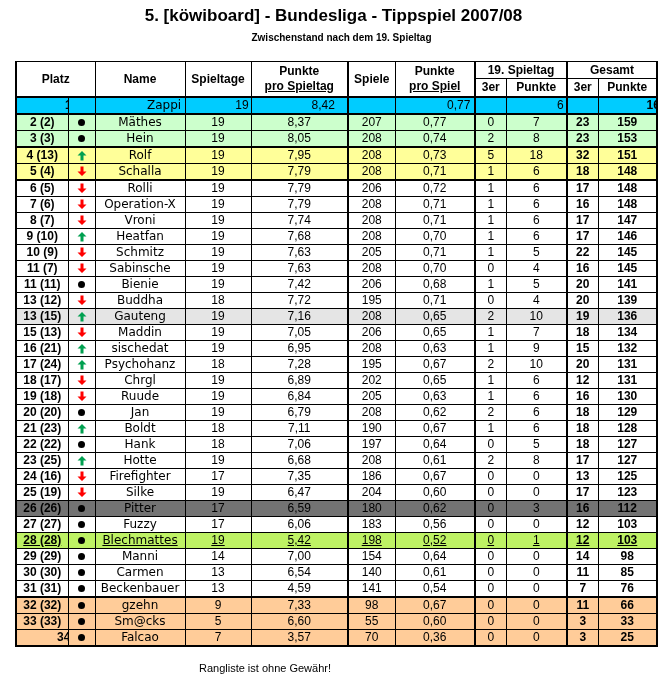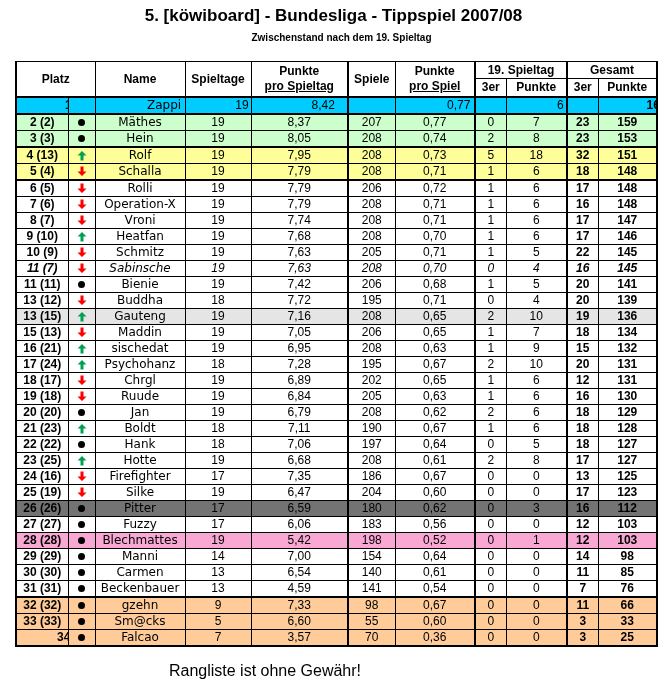--- a/index.html
+++ b/index.html
@@ -21,21 +21,21 @@
   td.platz { font-weight: bold; text-align: left; padding-left: 5px; }
   td.name { text-align: left; padding-left: 3px; font-family: "DejaVu Sans", sans-serif; font-size: 11px; }
   td.bold { font-weight: bold; }
   td.trend { font-size: 11px; }
   .thick-l { border-left: 2px solid #000 !important; }
   .thick-r { border-right: 2px solid #000 !important; }
   tr.group-sep td { border-top: 2px solid #000 !important; }
   tr.first td { border-top: 2px solid #000 !important; padding-left: 48px; }
   .bullet { display: inline-block; width: 7px; height: 7px; border-radius: 50%; background: #000; vertical-align: middle; }
   .arrow { display: inline-block; vertical-align: middle; }
-  .footer { position: absolute; left: 0; width: 530px; top: 662px; text-align: center; font-size: 16px; }
+  .footer { position: absolute; left: 0; width: 530px; top: 662px; text-align: center; font-size: 11px; }
 </style>
 </head>
 <body>
 
 <div class="title">5. [köwiboard] - Bundesliga - Tippspiel 2007/08</div>
 <div class="subtitle">Zwischenstand nach dem 19. Spieltag</div>
 
 <table class="standings">
   <colgroup>
     <col style="width:52px">
@@ -222,21 +222,21 @@
     <td>19</td>
     <td>7,63</td>
     <td class="thick-l">205</td>
     <td>0,71</td>
     <td class="thick-l">1</td>
     <td>5</td>
     <td class="thick-l bold">22</td>
     <td class="thick-r bold">145</td>
   </tr>
 
-  <tr style="background: rgb(255, 255, 255); font-style: italic;">
+  <tr style="background: rgb(255, 255, 255);">
     <td class="platz thick-l">11 (7)</td>
     <td class="trend"><span class="trend-slot"><svg width="10" height="11" viewBox="0 0 10 11" class="arrow">
               <path d="M3.5 0.5 L6.5 0.5 L6.5 5.5 L9.5 5.5 L5 10 L0.5 5.5 L3.5 5.5 Z" fill="#ff0000"></path>
             </svg></span></td>
     <td class="name">Sabinsche</td>
     <td>19</td>
     <td>7,63</td>
     <td class="thick-l">208</td>
     <td>0,70</td>
     <td class="thick-l">0</td>
@@ -484,21 +484,21 @@
     <td>17</td>
     <td>6,06</td>
     <td class="thick-l">183</td>
     <td>0,56</td>
     <td class="thick-l">0</td>
     <td>0</td>
     <td class="thick-l bold">12</td>
     <td class="thick-r bold">103</td>
   </tr>
 
-  <tr style="background: #f9a8d4;">
+  <tr style="background: #bef264; text-decoration: underline;">
     <td class="platz thick-l">28 (28)</td>
     <td class="trend"><span class="trend-slot"><span class="bullet"></span></span></td>
     <td class="name">Blechmattes</td>
     <td>19</td>
     <td>5,42</td>
     <td class="thick-l">198</td>
     <td>0,52</td>
     <td class="thick-l">0</td>
     <td>1</td>
     <td class="thick-l bold">12</td>

